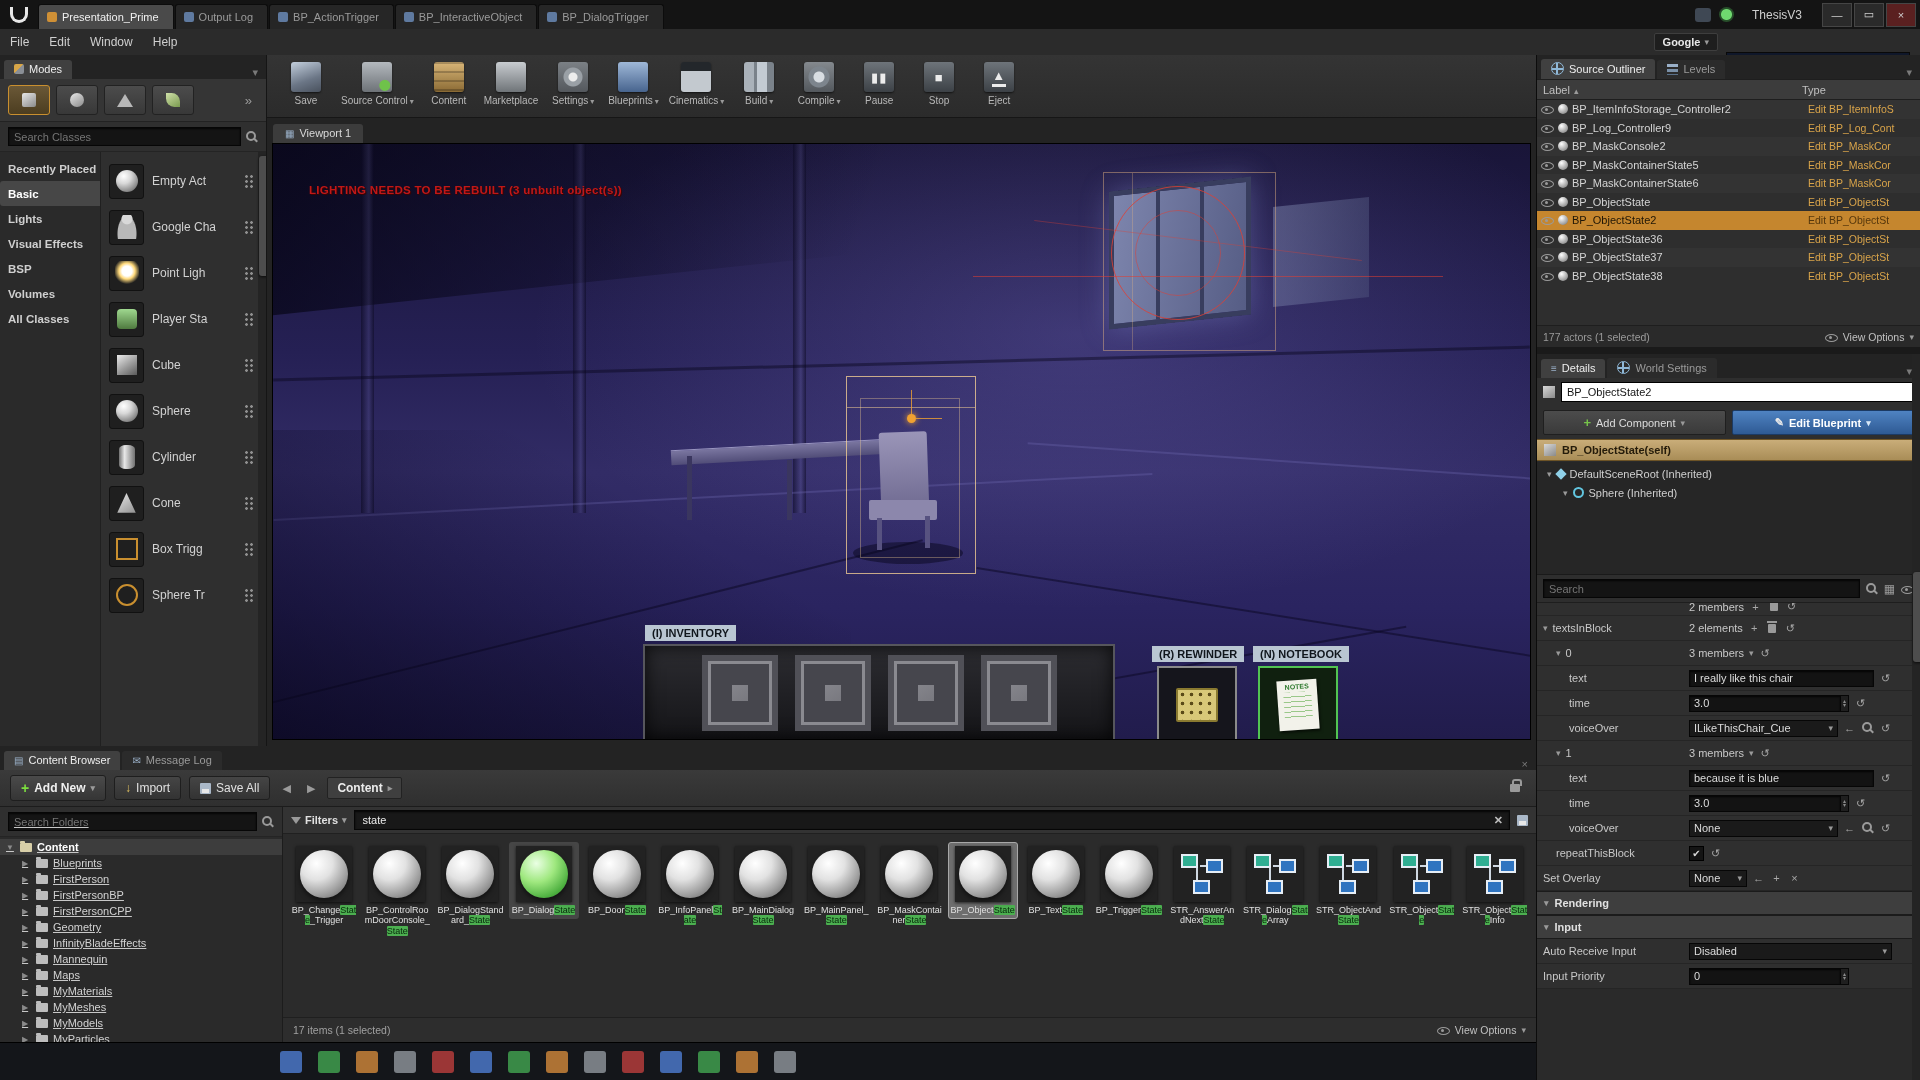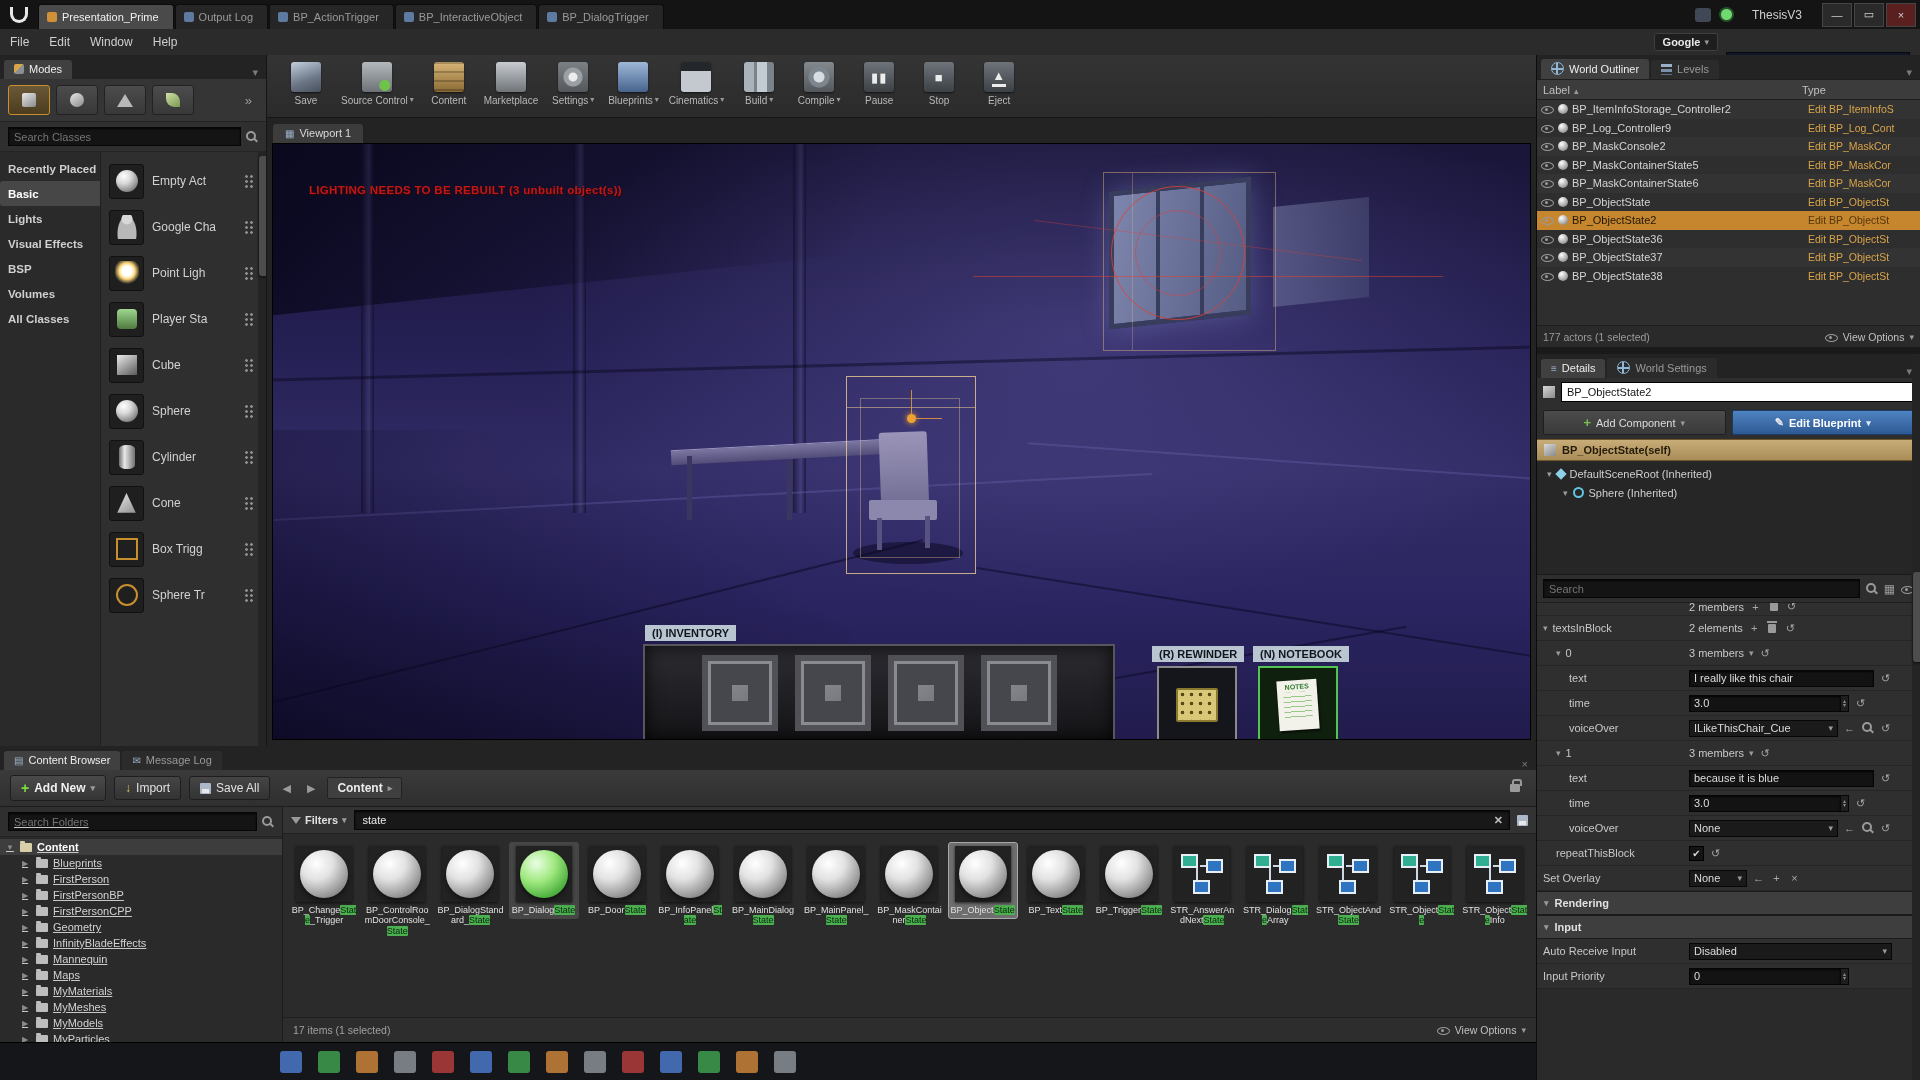--- a/index.html
+++ b/index.html
@@ -22,21 +22,21 @@
   .wbtn.close{background:#5a2020;}
   
   .menubar{position:absolute;left:0;top:29px;width:1920px;height:26px;background:#2b2b2b;display:flex;align-items:center;border-bottom:1px solid #191919;}
   .mitem-menu{padding:0 10px;color:#cfcfcf;font-size:12px;height:100%;display:flex;align-items:center;}
   .menu-right{margin-left:auto;display:flex;align-items:center;gap:8px;padding-right:10px;}
   .gbtn{display:flex;align-items:center;gap:4px;background:#1e1e1e;border:1px solid #3e3e3e;color:#e8e8e8;padding:2px 8px;font-size:11px;border-radius:2px;}
   .helpsearch{width:170px;color:#c5792d;font-size:11px;padding:2px 6px;background:#0f172a;border:1px solid #090909;margin-top:37px;}
   
   .toolbar{position:absolute;left:267px;top:55px;width:1269px;height:63px;background:linear-gradient(#343434,#2b2b2b);border-bottom:1px solid #161616;display:flex;align-items:flex-start;padding:5px 0 0 10px;box-sizing:border-box;gap:2px;}
   .tbtn{display:flex;flex-direction:column;align-items:center;gap:3px;min-width:50px;padding:2px 4px;}
-  .tbtn .lab{font-size:10px;color:#b8b8b8;white-space:nowrap;display:flex;gap:2px;align-items:flex-start;}
+  .tbtn .lab{font-size:10px;color:#b8b8b8;white-space:nowrap;display:flex;gap:2px;align-items:flex-end;}
   .ti{width:30px;height:30px;border-radius:3px;position:relative;display:flex;align-items:center;justify-content:center;box-shadow:0 1px 2px rgba(0,0,0,.6);}
   .ti .g{color:#ececec;font-size:13px;letter-spacing:1px;}
   .tb-save{background:linear-gradient(160deg,#c3cfdd,#6b7686 60%,#49515d);}
   .tb-source-control{background:radial-gradient(circle at 76% 78%,#6fc24a 0 5px,transparent 6px),linear-gradient(#b4b9be,#6d7277);}
   .tb-content{background:repeating-linear-gradient(180deg,rgba(0,0,0,.22) 0 2px,transparent 2px 9px),linear-gradient(#d9b678,#8a6a34);}
   .tb-marketplace{background:linear-gradient(#c8ccd0,#6f7478);}
   .tb-settings{background:radial-gradient(circle at 50% 50%,#ececec 0 4px,#9aa0a6 5px 9px,transparent 10px),linear-gradient(#7b8085,#54585d);}
   .tb-blueprints{background:linear-gradient(#9fb8d8,#47648e);}
   .tb-cinematics{background:linear-gradient(180deg,#23272b 0 9px,#c3c9cf 9px);}
   .tb-build{background:linear-gradient(90deg,#aab2ba 0 10px,#7a828a 10px 13px,#c3cbd3 13px 23px,#7a828a 23px),linear-gradient(#999,#666);}
@@ -823,21 +823,21 @@
       <span class="tic" style="background: rgb(63, 158, 79);"></span>
       <span class="tic" style="background: rgb(200, 130, 58);"></span>
       <span class="tic" style="background: rgb(138, 143, 150);"></span>
     </footer>
 
   <aside class="rightpanel">
     <div class="outliner">
       <div class="ptabs">
         <span class="ptab active">
             <span class="globe"></span>
-            <span>World Outliner</span>
+            <span>Source Outliner</span>
           </span>
         <span class="ptab">
             <span class="layers-ic"></span>
             <span>Levels</span>
           </span>
         <span class="tab-opt">▾</span>
       </div>
       <div class="ohead">
         <span class="hl1">
             <span>Label</span>

